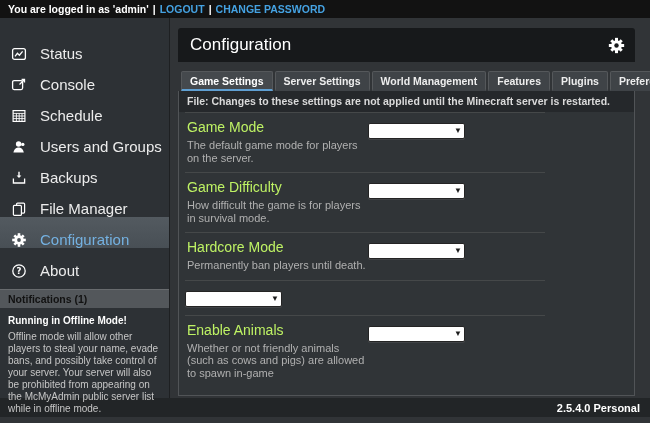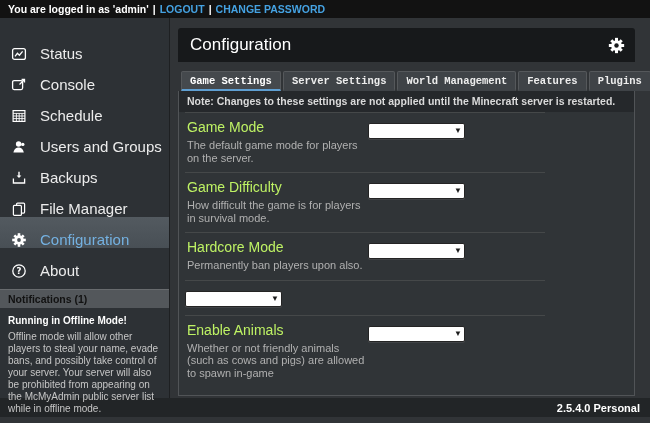--- a/index.html
+++ b/index.html
@@ -32,21 +32,21 @@
 
   
   .content { flex:1; padding:10px 15px 0 8px; min-width:0; }
   .panel-header { height:34px; background:#17191b; border-radius:3px 3px 0 0;
                   display:flex; align-items:center; justify-content:space-between;
                   padding:0 9px 0 12px; }
   .panel-title { font-size:17px; font-weight:400; color:#fff; }
   .gear-btn { width:20px; height:20px; display:flex; align-items:center;
               justify-content:center; cursor:pointer; }
 
-  .tabs { display:flex; gap:2px; margin:9px 4px 0 3px; position:relative; z-index:2;font-family:Liberation Mono, monospace; }
+  .tabs { display:flex; gap:2px; margin:9px 4px 0 3px; position:relative; z-index:2; }
   .tab { background:#3f4347; border:1px solid #55585b; border-bottom:2px solid transparent;
          border-radius:2px 2px 0 0; color:#ededed; font-size:10.5px; font-weight:bold;
          padding:3px 8px 2px 8px; cursor:pointer; white-space:nowrap; }
   .tab.active { background:#45494d; border-bottom:2px solid #5f9fd2; color:#fff; }
 
   .tab-content { border:1px solid #515457; border-top:none; height:305px;
                  overflow:hidden; background:#303437; }
   .note { background:#25282b; color:#dadada; font-size:10.5px; font-weight:bold;
           padding:4px 8px 5px 8px; }
 
@@ -205,21 +205,21 @@
       <div class="tab active">Game Settings</div>
       <div class="tab">Server Settings</div>
       <div class="tab">World Management</div>
       <div class="tab">Features</div>
       <div class="tab">Plugins</div>
       <div class="tab">Preferences</div>
 
     </div>
 
     <div class="tab-content">
-      <div class="note">Note: Changes to these settings are not applied until the Minecraft server is restarted.</div>
+      <div class="note">File: Changes to these settings are not applied until the Minecraft server is restarted.</div>
 
       <div class="settings">
 
         <div class="s-row">
           <div class="s-left">
             <div class="s-name">Game Mode</div>
             <div class="s-desc">The default game mode for players on the server.</div>
           </div>
           <div class="s-right">
             <div class="select">
@@ -238,21 +238,21 @@
             <div class="select">
               <span></span>
               <span class="arrow">▼</span>
             </div>
           </div>
         </div>
 
         <div class="s-row">
           <div class="s-left">
             <div class="s-name">Hardcore Mode</div>
-            <div class="s-desc">Permanently ban players upon also.</div>
+            <div class="s-desc">Permanently ban players until death.</div>
           </div>
           <div class="s-right">
             <div class="select">
               <span></span>
               <span class="arrow">▼</span>
             </div>
           </div>
         </div>
 
         <div class="s-row">

